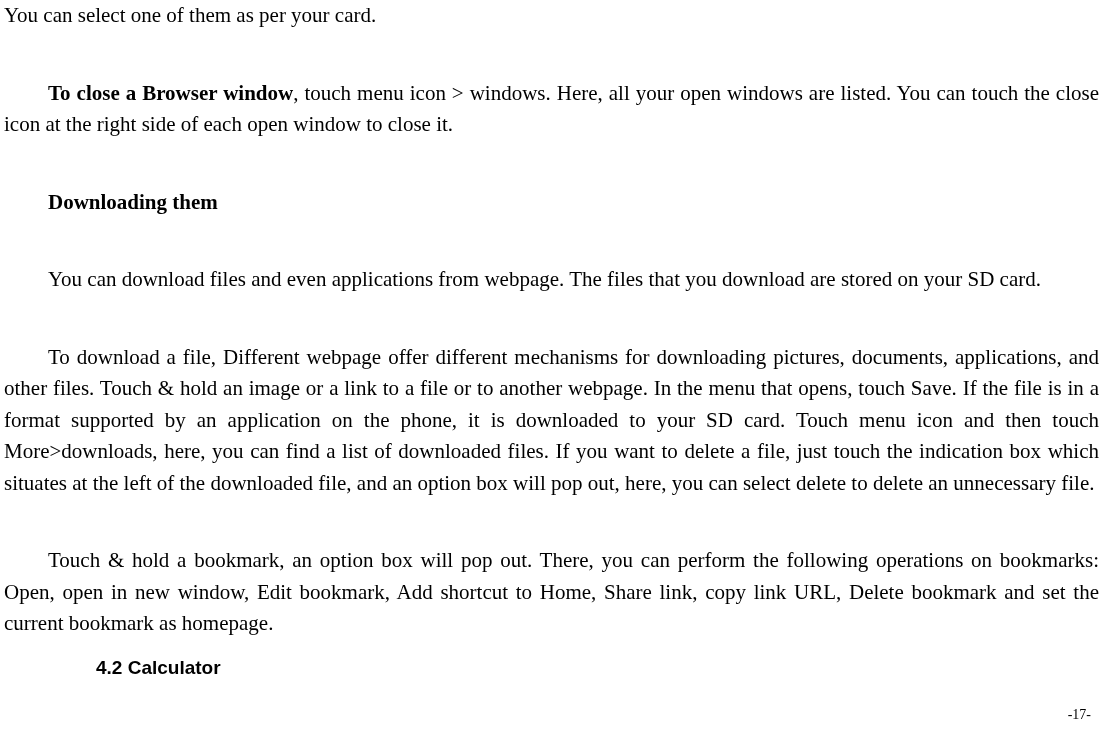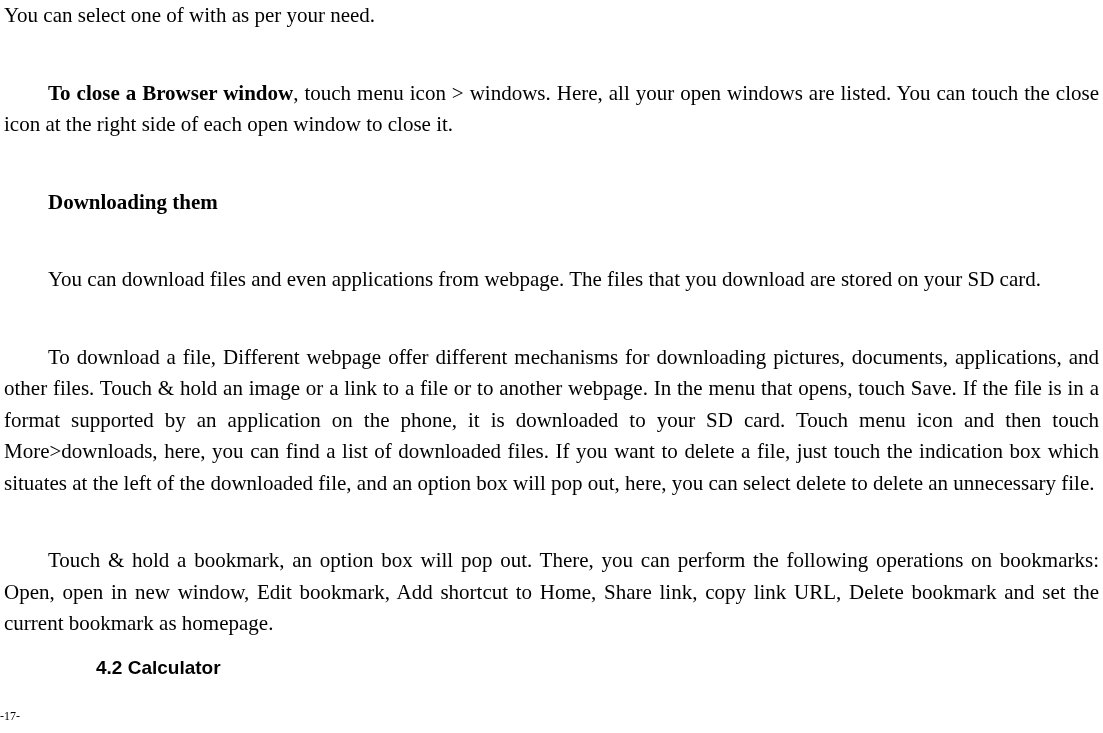--- a/index.html
+++ b/index.html
@@ -37,29 +37,29 @@
       font-size: 19px;
       margin-top: 14px;
       margin-bottom: 10px;
       padding-left: 92px;
     }
     .page-number {
       position: absolute;
       bottom: 8px;
       left: 0;
       right: 12px;
-      text-align: left;
-      font-size: 12px;
+      text-align: right;
+      font-size: 14px;
     }
   </style>
 </head>
 <body>
 
 <div class="content">
-  <p class="para">You can select one of with as per your need.</p>
+  <p class="para">You can select one of them as per your card.</p>
 
   <p class="para indent">
     <span class="bold">To close a Browser window</span><span>, touch menu icon &gt; windows. Here, all your open windows are listed. You can touch the close icon at the right side of each open window to close it.</span>
   </p>
 
   <p class="para indent bold">Downloading them</p>
 
   <p class="para indent">You can download files and even applications from webpage. The files that you download are stored on your SD card.</p>
 
   <p class="para indent">To download a file, Different webpage offer different mechanisms for downloading pictures, documents, applications, and other files. Touch &amp; hold an image or a link to a file or to another webpage. In the menu that opens, touch Save. If the file is in a format supported by an application on the phone, it is downloaded to your SD card. Touch menu icon and then touch More&gt;downloads, here, you can find a list of downloaded files. If you want to delete a file, just touch the indication box which situates at the left of the downloaded file, and an option box will pop out, here, you can select delete to delete an unnecessary file.</p>

